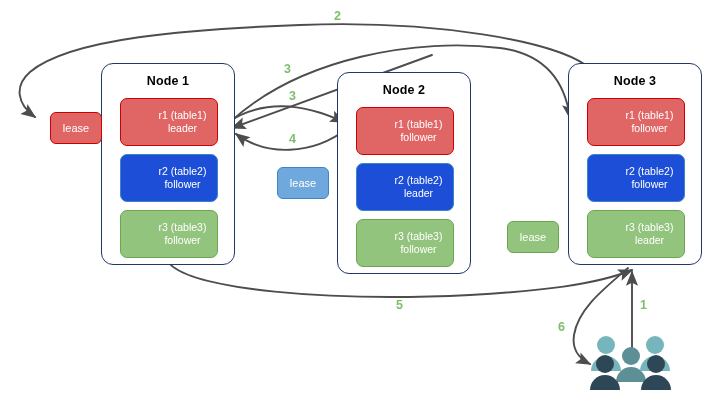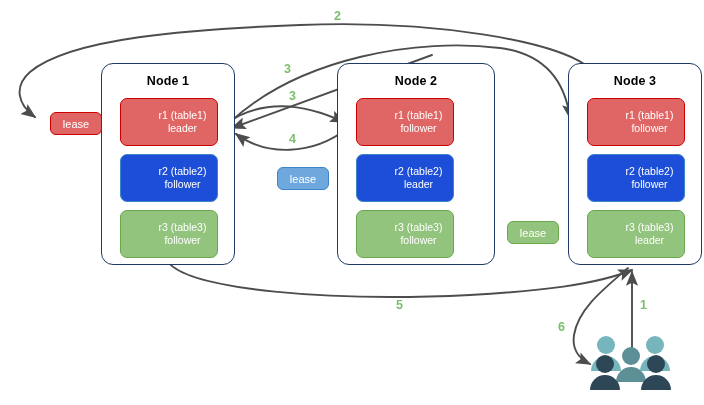--- a/index.html
+++ b/index.html
@@ -54,21 +54,21 @@
 
   .lease{
     position:absolute;
     border-radius:6px;
     box-sizing:border-box;
     display:flex;
     align-items:center;
     justify-content:center;
     color:#ffffff;
     font-size:11px;
-    height:23px;
+    height:32px;
     z-index:4;
   }
   .lease-red{background:#e06666;border:1.4px solid #cc0000;}
   .lease-blue{background:#6fa8dc;border:1.4px solid #3d85c6;}
   .lease-green{background:#93c47d;border:1.4px solid #6aa84f;}
 
   .edge-label{
     position:absolute;
     color:#7cbf6b;
     font-size:12.5px;
@@ -118,21 +118,21 @@
     <div class="replica rep-blue" style="top:90px;">
       <span>r2 (table2)</span>
       <span>follower</span>
     </div>
     <div class="replica rep-green" style="top:146px;">
       <span>r3 (table3)</span>
       <span>follower</span>
     </div>
   </div>
 
-  <div class="node-box" style="left:337px;top:63px;width:158px;height:202px;">
+  <div class="node-box" style="left:337px;top:72px;width:134px;height:202px;">
     <div class="node-title">Node 2</div>
     <div class="replica rep-red" style="top:34px;">
       <span>r1 (table1)</span>
       <span>follower</span>
     </div>
     <div class="replica rep-blue" style="top:90px;">
       <span>r2 (table2)</span>
       <span>leader</span>
     </div>
     <div class="replica rep-green" style="top:146px;">

